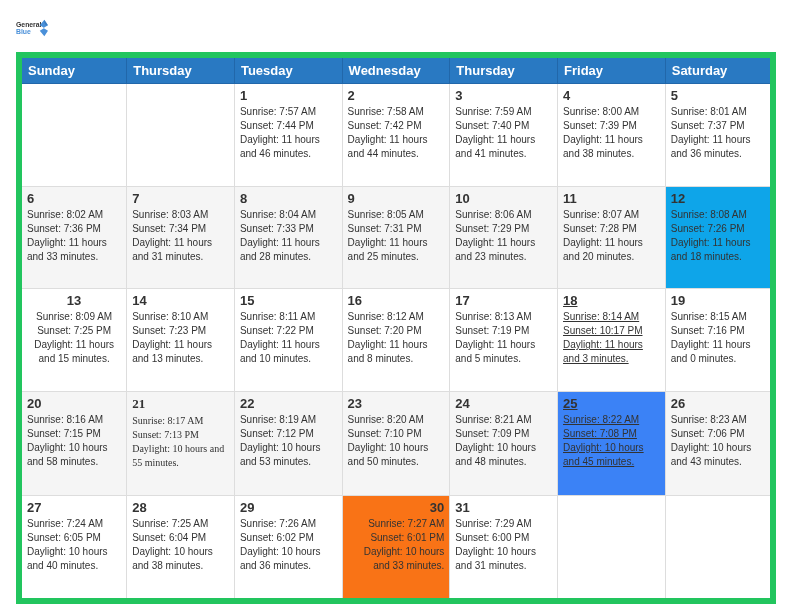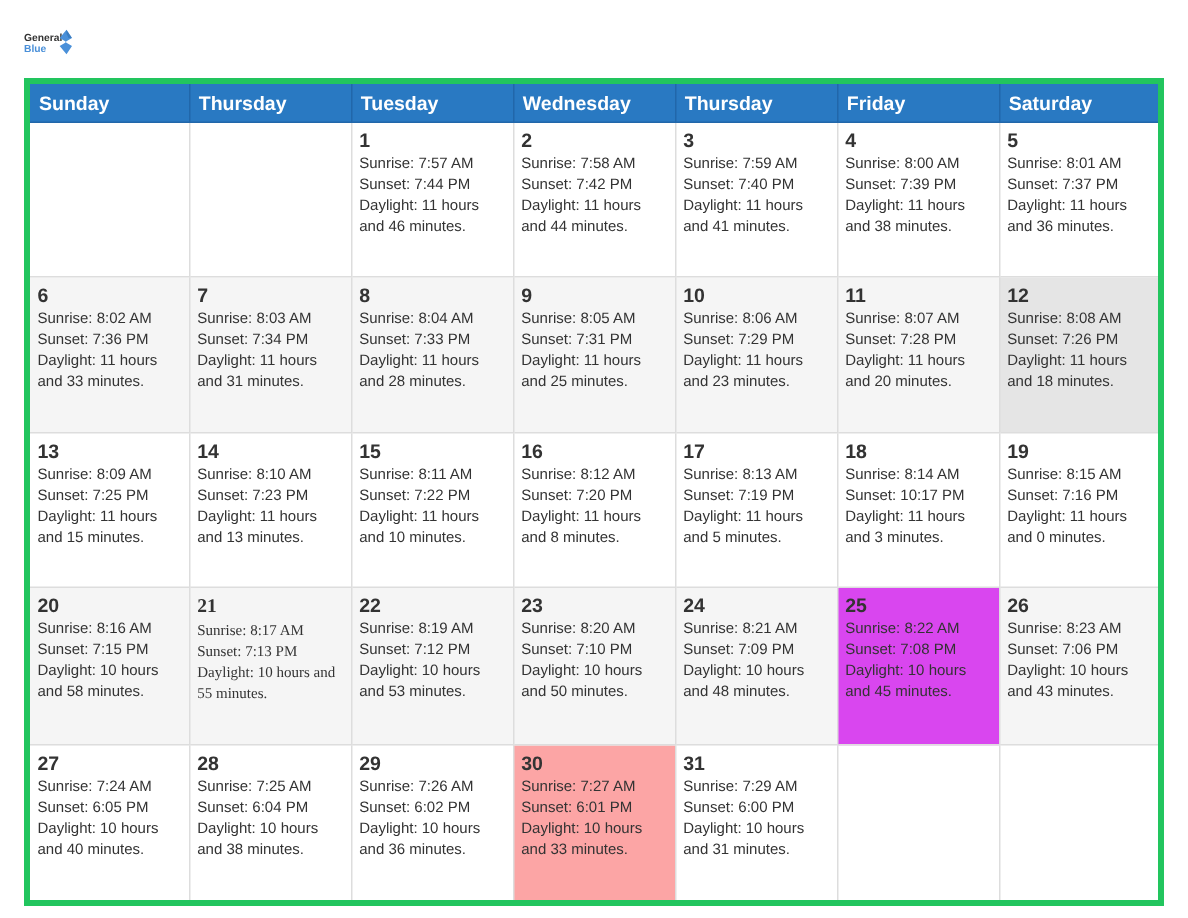--- a/index.html
+++ b/index.html
@@ -40,21 +40,21 @@
       font-weight: normal;
       color: #333;
       line-height: 1.1;
     }
     .location {
       font-size: 14px;
       color: #555;
     }
     .calendar {
       flex: 1;
-      border: 4px solid #22c55e;
+      border: 6px solid #22c55e;
       border-collapse: collapse;
       width: 100%;
       table-layout: fixed;
       padding-left: 13px;
     }
     .calendar th {
       background-color: #2979c2;
       color: #fff;
       text-align: left;
       padding: 5px 6px;
@@ -182,29 +182,29 @@
             <div class="day-info">Sunrise: 8:06 AM
 Sunset: 7:29 PM
 Daylight: 11 hours and 23 minutes.</div>
           </td>
           <td style="background-color: rgb(245, 245, 245);">
             <span class="day-number">11</span>
             <div class="day-info">Sunrise: 8:07 AM
 Sunset: 7:28 PM
 Daylight: 11 hours and 20 minutes.</div>
           </td>
-          <td style="background-color: #e5e5e5;">
+          <td style="background-color: #0ea5e9;">
             <span class="day-number">12</span>
             <div class="day-info">Sunrise: 8:08 AM
 Sunset: 7:26 PM
 Daylight: 11 hours and 18 minutes.</div>
           </td>
         </tr>
         <tr>
-          <td style="background-color: rgb(255, 255, 255);">
+          <td style="background-color: rgb(255, 255, 255); text-align: center;">
             <span class="day-number">13</span>
             <div class="day-info">Sunrise: 8:09 AM
 Sunset: 7:25 PM
 Daylight: 11 hours and 15 minutes.</div>
           </td>
           <td style="background-color: rgb(255, 255, 255); margin-left: 43px;">
             <span class="day-number">14</span>
             <div class="day-info">Sunrise: 8:10 AM
 Sunset: 7:23 PM
 Daylight: 11 hours and 13 minutes.</div>
@@ -220,21 +220,21 @@
             <div class="day-info">Sunrise: 8:12 AM
 Sunset: 7:20 PM
 Daylight: 11 hours and 8 minutes.</div>
           </td>
           <td style="background-color: rgb(255, 255, 255);">
             <span class="day-number">17</span>
             <div class="day-info">Sunrise: 8:13 AM
 Sunset: 7:19 PM
 Daylight: 11 hours and 5 minutes.</div>
           </td>
-          <td style="background-color: rgb(255, 255, 255);">
+          <td style="background-color: rgb(255, 255, 255); text-decoration: underline;">
             <span class="day-number">18</span>
             <div class="day-info">Sunrise: 8:14 AM
 Sunset: 10:17 PM
 Daylight: 11 hours and 3 minutes.</div>
           </td>
           <td style="background-color: rgb(255, 255, 255);">
             <span class="day-number">19</span>
             <div class="day-info">Sunrise: 8:15 AM
 Sunset: 7:16 PM
 Daylight: 11 hours and 0 minutes.</div>
@@ -264,21 +264,21 @@
             <div class="day-info">Sunrise: 8:20 AM
 Sunset: 7:10 PM
 Daylight: 10 hours and 50 minutes.</div>
           </td>
           <td style="background-color: rgb(245, 245, 245); margin-top: 32px;">
             <span class="day-number">24</span>
             <div class="day-info">Sunrise: 8:21 AM
 Sunset: 7:09 PM
 Daylight: 10 hours and 48 minutes.</div>
           </td>
-          <td style="background-color: #d946ef;">
+          <td style="background-color: #3b82f6; text-decoration: underline;">
             <span class="day-number">25</span>
             <div class="day-info">Sunrise: 8:22 AM
 Sunset: 7:08 PM
 Daylight: 10 hours and 45 minutes.</div>
           </td>
           <td style="background-color: rgb(245, 245, 245);">
             <span class="day-number">26</span>
             <div class="day-info">Sunrise: 8:23 AM
 Sunset: 7:06 PM
 Daylight: 10 hours and 43 minutes.</div>
@@ -296,21 +296,21 @@
             <div class="day-info">Sunrise: 7:25 AM
 Sunset: 6:04 PM
 Daylight: 10 hours and 38 minutes.</div>
           </td>
           <td style="background-color: rgb(255, 255, 255);">
             <span class="day-number">29</span>
             <div class="day-info">Sunrise: 7:26 AM
 Sunset: 6:02 PM
 Daylight: 10 hours and 36 minutes.</div>
           </td>
-          <td style="background-color: #fca5a5;">
+          <td style="background-color: #f97316; text-align: right;">
             <span class="day-number">30</span>
             <div class="day-info">Sunrise: 7:27 AM
 Sunset: 6:01 PM
 Daylight: 10 hours and 33 minutes.</div>
           </td>
           <td style="background-color: rgb(255, 255, 255);">
             <span class="day-number">31</span>
             <div class="day-info">Sunrise: 7:29 AM
 Sunset: 6:00 PM
 Daylight: 10 hours and 31 minutes.</div>

